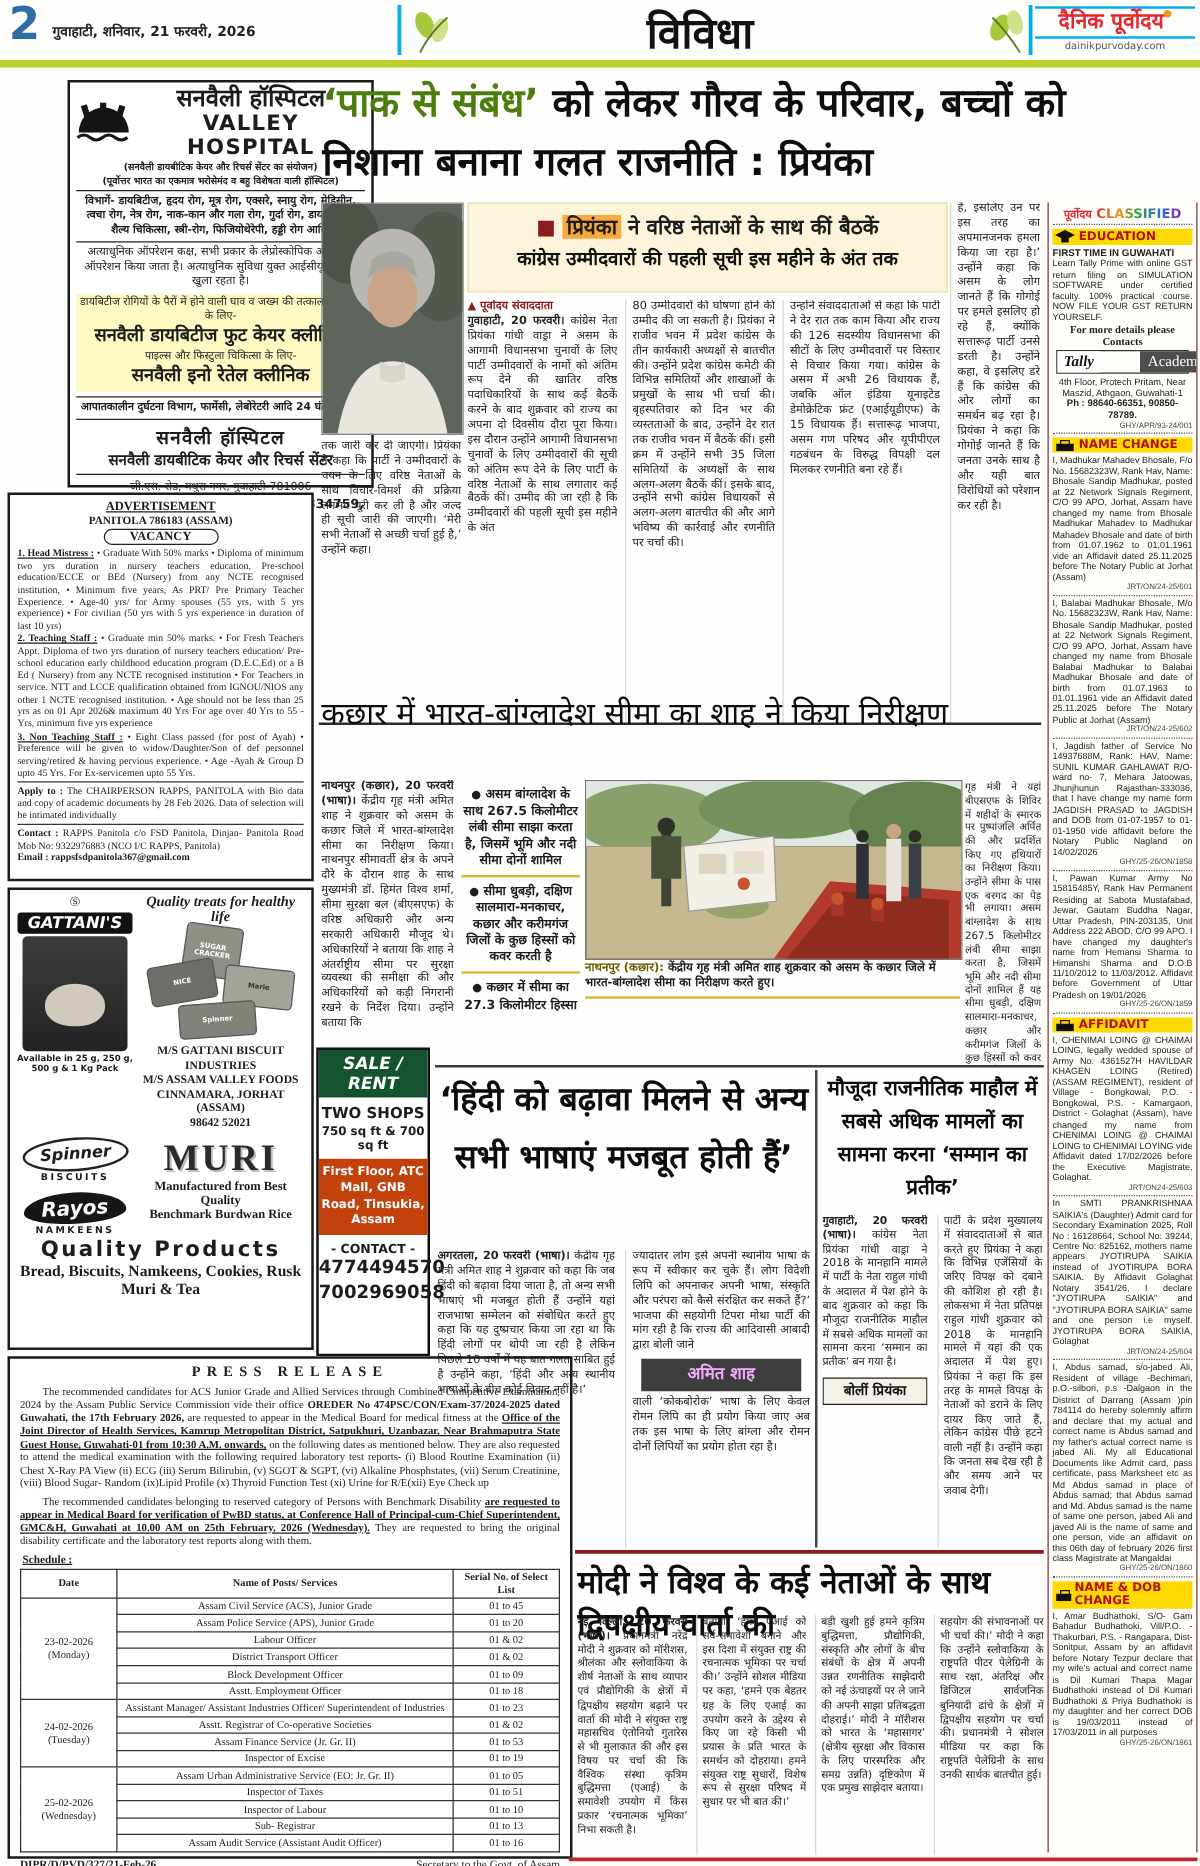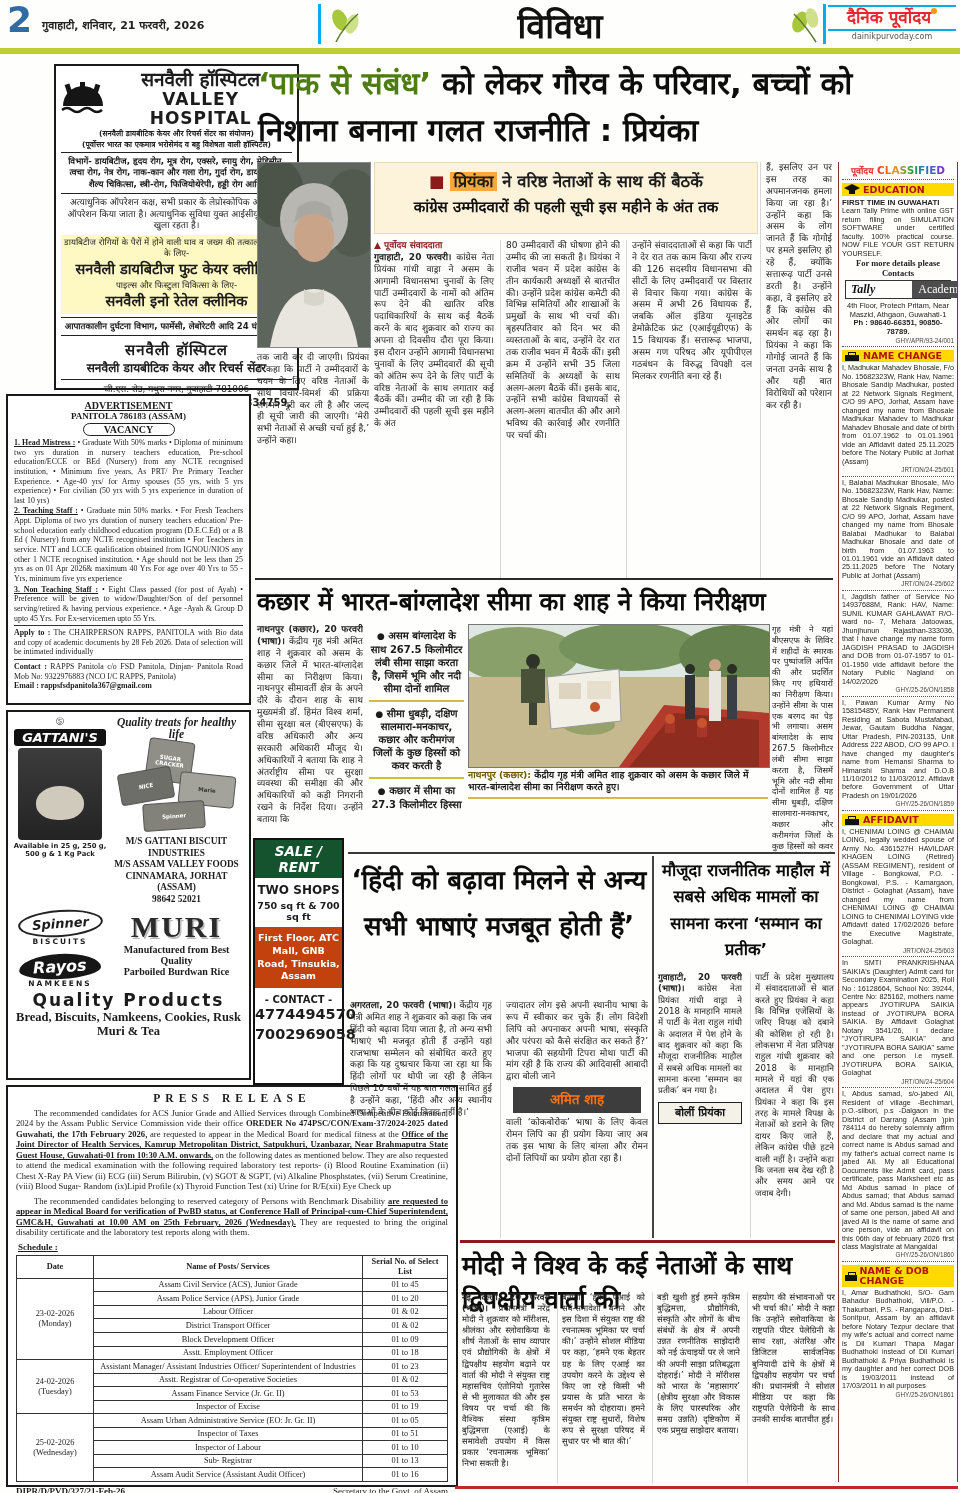--- a/index.html
+++ b/index.html
@@ -93,21 +93,21 @@
   .byline{color:#8b2020;font-weight:bold;font-size:9px;}
   .dl{font-weight:bold;}
   #pa-col0{left:257px;top:352px;width:112px;height:226px;overflow:hidden;}
   #pa-col1{left:374px;top:240px;width:120px;height:338px;overflow:hidden;}
   #pa-col2{left:500px;top:240px;width:120px;height:338px;overflow:hidden;border-left:1px solid #d8d8d2;padding-left:5px;box-sizing:border-box;}
   #pa-col3{left:626px;top:240px;width:126px;height:338px;overflow:hidden;border-left:1px solid #d8d8d2;padding-left:5px;box-sizing:border-box;}
   #pa-col4{left:760px;top:162px;width:72px;height:416px;overflow:hidden;border-left:1px solid #d8d8d2;padding-left:5px;box-sizing:border-box;}
 
   
   #shah-rule{left:255px;top:578px;width:578px;height:2px;background:#2b2b2b;}
-  #shah-head{left:257px;top:584px;width:578px;font-size:24.5px;font-weight:bold;color:#0c0c0c;}
+  #shah-head{left:257px;top:553px;width:578px;font-size:24.5px;font-weight:normal;color:#0c0c0c;}
   #shah-left{left:257px;top:624px;width:106px;height:228px;overflow:hidden;}
   #shah-bullets{left:369px;top:624px;width:95px;height:228px;}
   .bul{font-size:10px;font-weight:bold;line-height:1.3;text-align:center;padding:5px 0;border-bottom:2px solid #d9b93f;}
   .bul:last-child{border-bottom:none;}
   .bul .dot{font-size:9px;}
   #photo-shah{left:468px;top:624px;width:300px;height:142px;border:1px solid #777;}
   #shah-cap{left:468px;top:769px;width:300px;font-size:9.3px;font-weight:bold;line-height:1.3;border-bottom:2.5px solid #d9b93f;padding-bottom:4px;}
   #shah-right{left:772px;top:624px;width:61px;height:228px;overflow:hidden;font-size:8.2px;}
 
   
@@ -116,21 +116,21 @@
   #salerent .bn{background:#14532d;color:#fff;font-style:italic;font-weight:bold;font-size:13.5px;padding:3px 0;}
   #salerent .l1{font-size:12px;font-weight:bold;margin-top:5px;}
   #salerent .l2{font-size:9.5px;font-weight:bold;margin:3px 0 5px;}
   #salerent .addr{background:#c2410c;color:#fff;font-size:9.5px;font-weight:bold;padding:5px 2px;line-height:1.35;}
   #salerent .ct{font-size:10px;font-weight:bold;margin-top:6px;}
   #salerent .phn{font-size:14.5px;font-weight:bold;line-height:1.35;}
 
   #hindi-head{left:350px;top:858px;width:298px;height:136px;text-align:center;font-size:26px;font-weight:bold;line-height:1.75;color:#0c0c0c;}
   #hindi-c1{left:350px;top:1000px;width:142px;height:238px;overflow:hidden;}
   #hindi-c2{left:500px;top:1000px;width:148px;height:238px;overflow:hidden;border-left:1px solid #d8d8d2;padding-left:5px;box-sizing:border-box;}
-  .inset-dark{display:block;margin:4px auto;background:#3d3d3d;color:#f97316;font-size:13.5px;font-weight:bold;text-align:center;padding:4px 6px;width:82%;}
+  .inset-dark{display:block;margin:4px auto;background:#3d3d3d;color:#f0abfc;font-size:13.5px;font-weight:bold;text-align:center;padding:4px 6px;width:82%;}
   #vrule-mid{left:652px;top:856px;width:1.5px;height:382px;background:#444;}
   #mauj-head{left:658px;top:858px;width:176px;height:110px;text-align:center;font-size:16.5px;font-weight:bold;line-height:1.6;color:#0c0c0c;}
   #mauj-c1{left:658px;top:972px;width:84px;height:266px;overflow:hidden;font-size:8.6px;}
   #mauj-c2{left:750px;top:972px;width:84px;height:266px;overflow:hidden;font-size:8.6px;border-left:1px solid #d8d8d2;padding-left:4px;box-sizing:border-box;}
   .inset-box{display:block;margin:5px auto;border:1.5px solid #222;background:#f4f1e8;color:#111;font-size:11px;font-weight:bold;text-align:center;padding:3px 2px;width:92%;}
 
   #modi-rule{left:460px;top:1240px;width:375px;height:3px;background:#8b1a1a;}
   #modi-head{left:462px;top:1247px;width:373px;font-size:25px;font-weight:bold;color:#0c0c0c;}
   .modi-col{top:1292px;height:192px;overflow:hidden;font-size:8.4px;}
   #modi-c1{left:462px;width:88px;}
@@ -265,21 +265,21 @@
     <div class="row" style="margin-top:4px;">
       <div style="width:96px;">
         <div class="oval">Spinner</div>
         <div class="tagw">BISCUITS</div>
         <div style="margin-top:8px;" class="ray">Rayos</div>
         <div class="tagw">NAMKEENS</div>
       </div>
       <div style="flex:1;">
         <div class="muri">MURI</div>
         <div class="mf">Manufactured from Best Quality</div>
-        <div class="mf">Parboiled Burdwan Rice</div>
+        <div class="mf">Benchmark Burdwan Rice</div>
       </div>
     </div>
     <div class="qp">Quality Products</div>
     <div class="pl">Bread, Biscuits, Namkeens, Cookies, Rusk</div>
     <div class="pl">Muri &amp; Tea</div>
   </div>
 
   <div class="abs" id="press">
     <div class="ti">PRESS RELEASE</div>
     <p><span>The recommended candidates for ACS Junior Grade and Allied Services through Combined Competitive Examination, 2024 by the Assam Public Service Commission vide their office </span><span class="b">OREDER No 474PSC/CON/Exam-37/2024-2025 dated Guwahati, the 17th February 2026,</span><span> are requested to appear in the Medical Board for medical fitness at the </span><span class="bu">Office of the Joint Director of Health Services, Kamrup Metropolitan District, Satpukhuri, Uzanbazar, Near Brahmaputra State Guest House, Guwahati-01 from 10:30 A.M. onwards,</span><span> on the following dates as mentioned below. They are also requested to attend the medical examination with the following required laboratory test reports- (i) Blood Routine Examination (ii) Chest X-Ray PA View (ii) ECG (iii) Serum Bilirubin, (v) SGOT &amp; SGPT, (vi) Alkaline Phosphstates, (vii) Serum Creatinine, (viii) Blood Sugar- Random (ix)Lipid Profile (x) Thyroid Function Test (xi) Urine for R/E(xii) Eye Check up</span></p>

